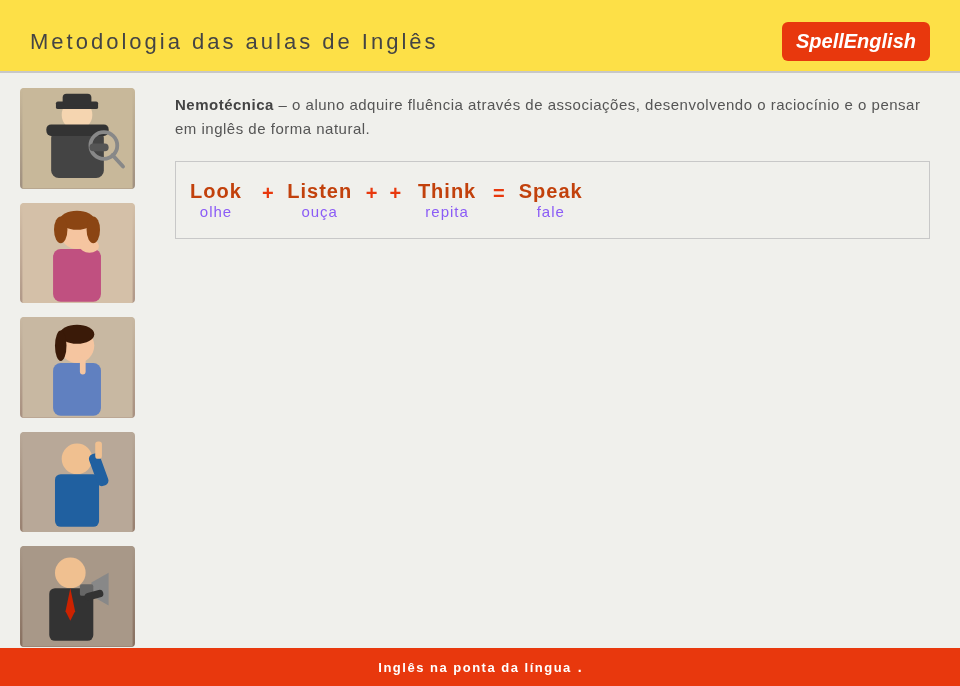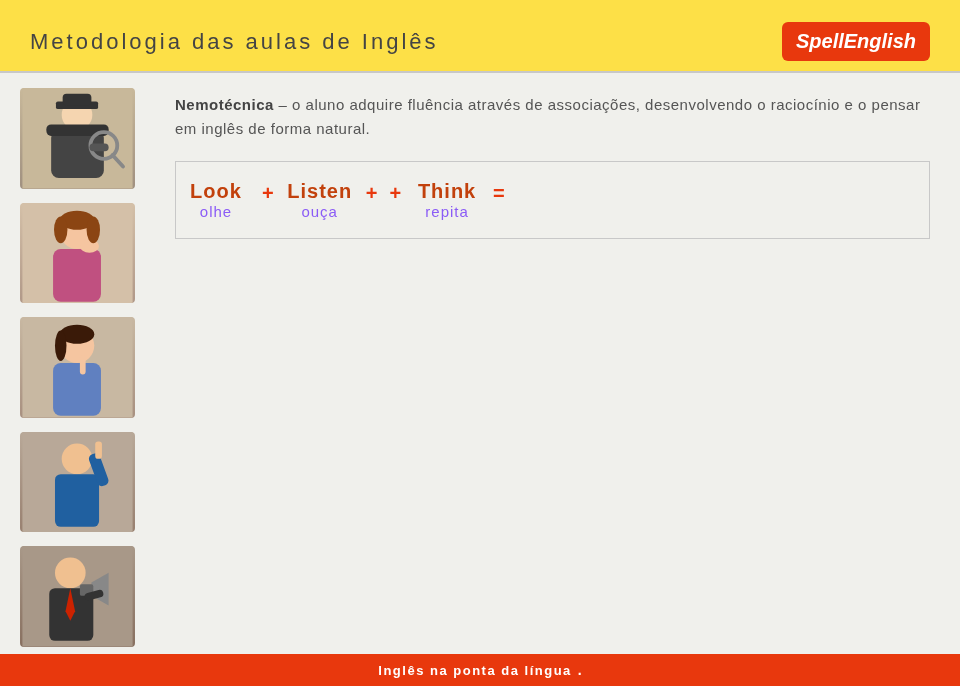--- a/index.html
+++ b/index.html
@@ -162,21 +162,21 @@
       margin-top: 2px;
       align-self: flex-start;
     }
 
     
     .footer {
       position: absolute;
       bottom: 0;
       left: 0;
       right: 0;
-      height: 32px;
+      height: 38px;
       background: #e8380d;
       display: flex;
       align-items: center;
       justify-content: center;
       gap: 6px;
     }
 
     .footer-main-text {
       color: white;
       font-size: 13px;
@@ -326,20 +326,24 @@
 
       <span class="formula-operator">+</span>
 
       <div class="formula-item">
         <span class="formula-english">Think</span>
         <span class="formula-portuguese">repita</span>
       </div>
 
       <span class="formula-operator">=</span>
 
+      <div class="formula-item">
+        <span class="formula-english">Speak</span>
+        <span class="formula-portuguese">fale</span>
+      </div>
 
     </div>
 
   </div>
 
 </div>
 
 <div class="footer">
   <span class="footer-main-text">Inglês na ponta da língua</span>
   <span class="footer-dot">.</span>

